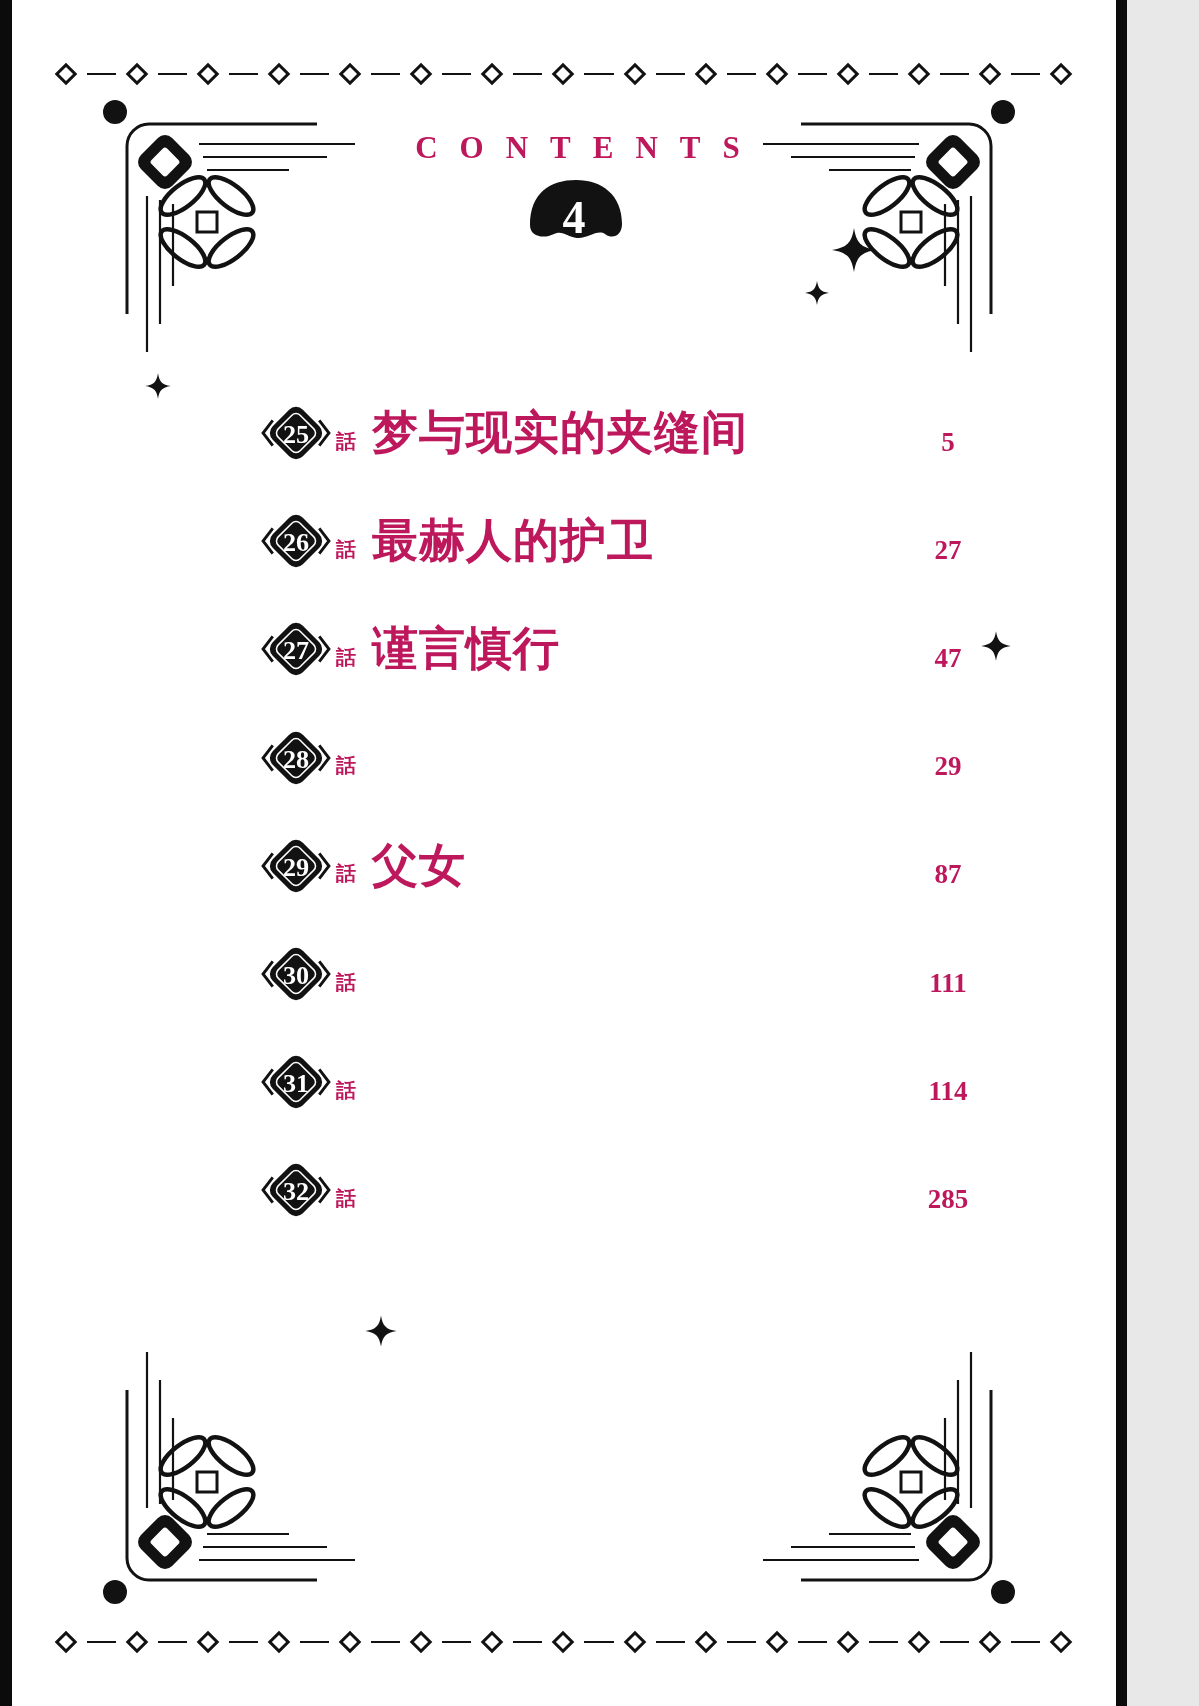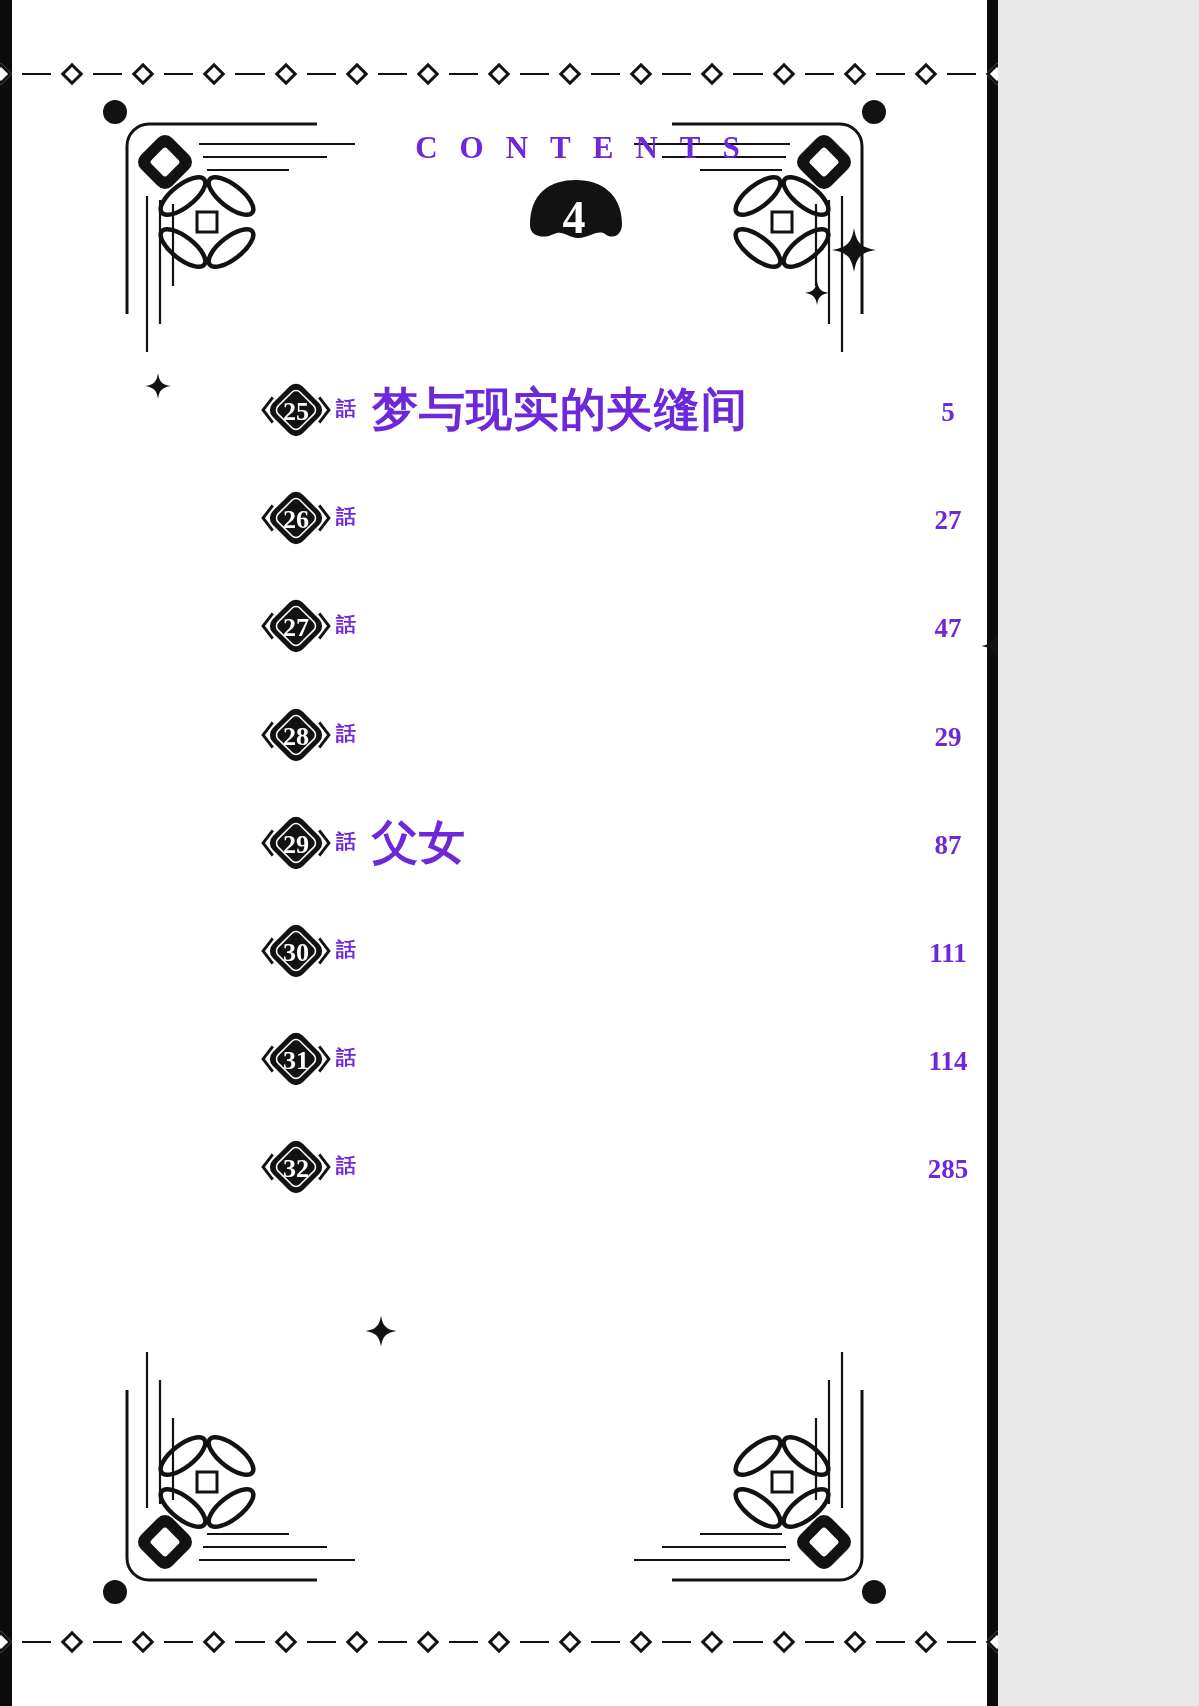--- a/index.html
+++ b/index.html
@@ -1,23 +1,22 @@
 <!DOCTYPE html>
 <html><head>
 <meta charset="utf-8">
 <style>
   html,body{margin:0;padding:0;background:#e8e8e8;}
   .page{
     position:relative;
-    width:974px;height:1706px;
+    width:1127px;height:1706px;
     background:#ffffff;
     overflow:hidden;
     font-family:"Liberation Serif","DejaVu Serif",serif;
-    color:#6d28d9;
-    padding-left:24px;
+    color:#be185d;
   }
   
   .edge{position:absolute;top:0;height:100%;background:#0b0b0b;}
   .edge.left{left:0;width:12px;}
   .edge.right{right:0;width:11px;}
 
   
   .diamond-row{
     position:absolute;left:50%;transform:translateX(-50%);
     width:1012px;display:flex;align-items:center;justify-content:space-between;
@@ -51,21 +50,21 @@
   .contents-title{
     position:absolute;top:130px;left:0;width:1155px;
     text-align:center;font-size:31px;font-weight:bold;
     letter-spacing:22px;text-indent:22px;
   }
   .volume-blob{position:absolute;left:520px;top:170px;width:112px;height:88px;}
   .volume-blob svg{width:100%;height:100%;display:block;}
 
   
   .toc{position:absolute;left:258px;top:379px;width:740px;}
-  .toc-row{height:108.2px;display:flex;}
+  .toc-row{height:108.2px;display:flex;align-items:center;}
   .badge{width:76px;height:62px;flex:0 0 auto;}
   .badge svg{width:100%;height:100%;display:block;}
   .suffix{
     font-size:20px;font-weight:bold;margin:16px 0 0 2px;flex:0 0 auto;
     font-family:"Liberation Serif","DejaVu Serif",serif;
   }
   .ch-title{
     font-size:46px;font-weight:bold;margin-left:16px;white-space:nowrap;
     letter-spacing:1px;font-family:"Liberation Serif","DejaVu Serif",serif;
   }
@@ -303,36 +302,38 @@
             <path d="M15,19 L5,32 L15,45" fill="none" stroke="#121212" stroke-width="3"></path>
             <path d="M63,19 L73,32 L63,45" fill="none" stroke="#121212" stroke-width="3"></path>
             <g transform="rotate(45 39 32)">
               <rect x="17" y="10" width="44" height="44" rx="10" fill="#121212"></rect>
               <rect x="23" y="16" width="32" height="32" rx="6" fill="none" stroke="#ffffff" stroke-width="1.6"></rect>
             </g>
             <text x="39" y="42" text-anchor="middle" font-size="27" font-weight="bold" font-family="Liberation Serif, DejaVu Serif, serif" fill="#ffffff">26</text>
           </svg>
       </div>
       <span class="suffix">話</span>
+      <span class="ch-title">最赫人的护卫</span>
       <span class="ch-page">27</span>
     </div>
 
     <div class="toc-row">
       <div class="badge">
         <svg viewBox="0 0 78 64">
             <path d="M15,19 L5,32 L15,45" fill="none" stroke="#121212" stroke-width="3"></path>
             <path d="M63,19 L73,32 L63,45" fill="none" stroke="#121212" stroke-width="3"></path>
             <g transform="rotate(45 39 32)">
               <rect x="17" y="10" width="44" height="44" rx="10" fill="#121212"></rect>
               <rect x="23" y="16" width="32" height="32" rx="6" fill="none" stroke="#ffffff" stroke-width="1.6"></rect>
             </g>
             <text x="39" y="42" text-anchor="middle" font-size="27" font-weight="bold" font-family="Liberation Serif, DejaVu Serif, serif" fill="#ffffff">27</text>
           </svg>
       </div>
       <span class="suffix">話</span>
+      <span class="ch-title">谨言慎行</span>
       <span class="ch-page">47</span>
     </div>
 
     <div class="toc-row">
       <div class="badge">
         <svg viewBox="0 0 78 64">
             <path d="M15,19 L5,32 L15,45" fill="none" stroke="#121212" stroke-width="3"></path>
             <path d="M63,19 L73,32 L63,45" fill="none" stroke="#121212" stroke-width="3"></path>
             <g transform="rotate(45 39 32)">
               <rect x="17" y="10" width="44" height="44" rx="10" fill="#121212"></rect>

